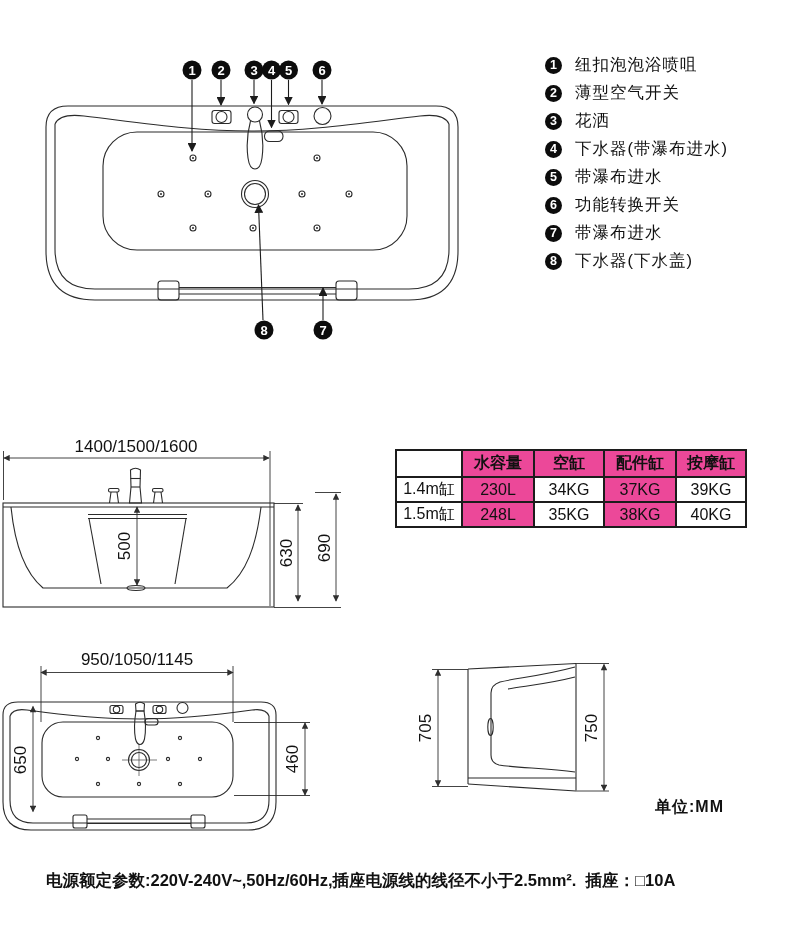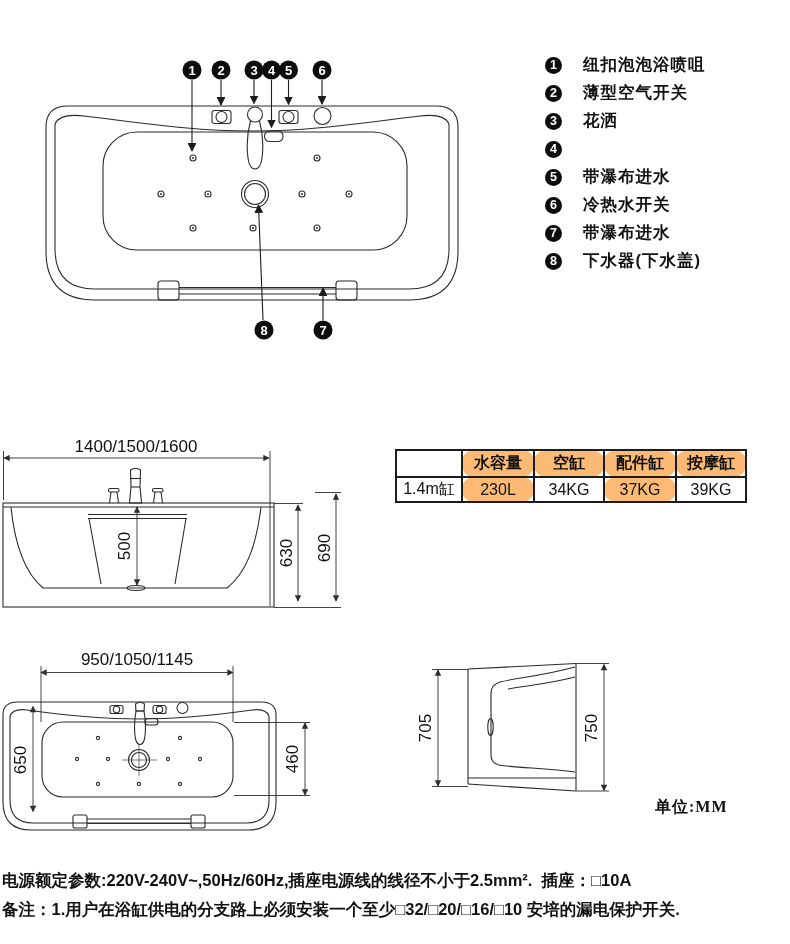--- a/index.html
+++ b/index.html
@@ -22,36 +22,36 @@
   .badge-txt { font-family:"Liberation Sans","DejaVu Sans",sans-serif; font-size:13px; font-weight:bold; fill:#fff; text-anchor:middle; }
 
   
   .legend { display:flex; flex-direction:column; }
   .legend-item { display:flex; align-items:center; height:18px; margin-bottom:10px; }
   .legend-badge {
     width:17px; height:17px; border-radius:50%; background:#0c0c0c; color:#fff;
     font-size:12.5px; font-weight:bold; display:flex; align-items:center;
     justify-content:center; flex:0 0 17px;
   }
-  .legend-label { margin-left:21px; font-size:16.5px; font-weight:700; letter-spacing:1px; white-space:nowrap; }
+  .legend-label { margin-left:13px; font-size:16.5px; font-weight:400; letter-spacing:1px; white-space:nowrap; }
 
   
   table.spec { border-collapse:collapse; table-layout:fixed; width:350px; }
   table.spec th, table.spec td {
     border:2px solid #1c1c1c; text-align:center; vertical-align:middle;
     padding:0; font-size:16px; color:#111;
   }
   table.spec th { height:25px; font-weight:600; }
   table.spec td { height:23px; font-weight:normal;text-align:center; }
-  .gray { background:#fdba74;border-radius:12px; }
+  .gray { background:#ec4899; }
 
   
-  .unit-label { font-size:16px; font-weight:bold; letter-spacing:1px;font-family:Liberation Serif, serif; }
+  .unit-label { font-size:16px; font-weight:bold; letter-spacing:1px; }
   .notes { font-size:16.5px; font-weight:bold; line-height:28.5px; }
-  .note-line { white-space:pre; }
+  .note-line { white-space:pre;margin-left:44px; }
 </style>
 </head>
 <body>
 
 <div class="canvas">
 
   <svg class="abs" style="left:30px; top:50px;" width="440" height="300" viewBox="30 50 440 300">
     <defs>
       <marker id="arrC" viewBox="0 0 10 10" refX="9" refY="5" markerWidth="8" markerHeight="8" orient="auto-start-reverse">
         <path d="M0 0 L10 5 L0 10 z" fill="#1c1c1c"></path>
@@ -148,28 +148,29 @@
     <div class="legend-item">
       <span class="legend-badge">2</span>
       <span class="legend-label">薄型空气开关</span>
     </div>
     <div class="legend-item">
       <span class="legend-badge">3</span>
       <span class="legend-label">花洒</span>
     </div>
     <div class="legend-item">
       <span class="legend-badge">4</span>
+      <span class="legend-label">下水器(带瀑布进水)</span>
     </div>
     <div class="legend-item">
       <span class="legend-badge">5</span>
       <span class="legend-label">带瀑布进水</span>
     </div>
     <div class="legend-item">
       <span class="legend-badge">6</span>
-      <span class="legend-label">冷热水开关</span>
+      <span class="legend-label">功能转换开关</span>
     </div>
     <div class="legend-item">
       <span class="legend-badge">7</span>
       <span class="legend-label">带瀑布进水</span>
     </div>
     <div class="legend-item">
       <span class="legend-badge">8</span>
       <span class="legend-label">下水器(下水盖)</span>
     </div>
   </div>
@@ -238,20 +239,27 @@
       <th class="gray">配件缸</th>
       <th class="gray">按摩缸</th>
     </tr>
     <tr>
       <td>1.4m缸</td>
       <td class="gray">230L</td>
       <td>34KG</td>
       <td class="gray">37KG</td>
       <td>39KG</td>
     </tr>
+    <tr>
+      <td>1.5m缸</td>
+      <td class="gray">248L</td>
+      <td>35KG</td>
+      <td class="gray">38KG</td>
+      <td>40KG</td>
+    </tr>
   </tbody>
     </table>
 
   <svg class="abs" style="left:0px; top:645px;" width="320" height="200" viewBox="0 645 320 200">
     <defs>
       <marker id="arrP" viewBox="0 0 10 10" refX="9" refY="5" markerWidth="9" markerHeight="7" orient="auto-start-reverse">
         <path d="M0 0 L10 5 L0 10 z" fill="#2f2f2f"></path>
       </marker>
     </defs>
 
@@ -342,16 +350,15 @@
       <path d="M 575 667 C 542 676 516 678 500 682 Q 491 685 491 693 L 491 755 Q 491 763 499 765 C 518 768 548 768 575 772"></path>
       <path d="M 575 677 C 548 684 524 686 508 689"></path>
       <ellipse cx="490.5" cy="727" rx="2.7" ry="8.5"></ellipse>
     </g>
   </svg>
 
   <div class="abs unit-label" style="left:655px; top:797px;">单位:MM</div>
 
   <div class="abs notes" style="left:2px; top:866px;">
     <div class="note-line">电源额定参数:220V-240V~,50Hz/60Hz,插座电源线的线径不小于2.5mm².  插座：□10A</div>
-    <div class="note-line">备注：1.用户在浴缸供电的分支路上必须安装一个至少□32/□20/□16/□10 安培的漏电保护开关.</div>
   </div>
 
 </div>
 
 </body></html>

